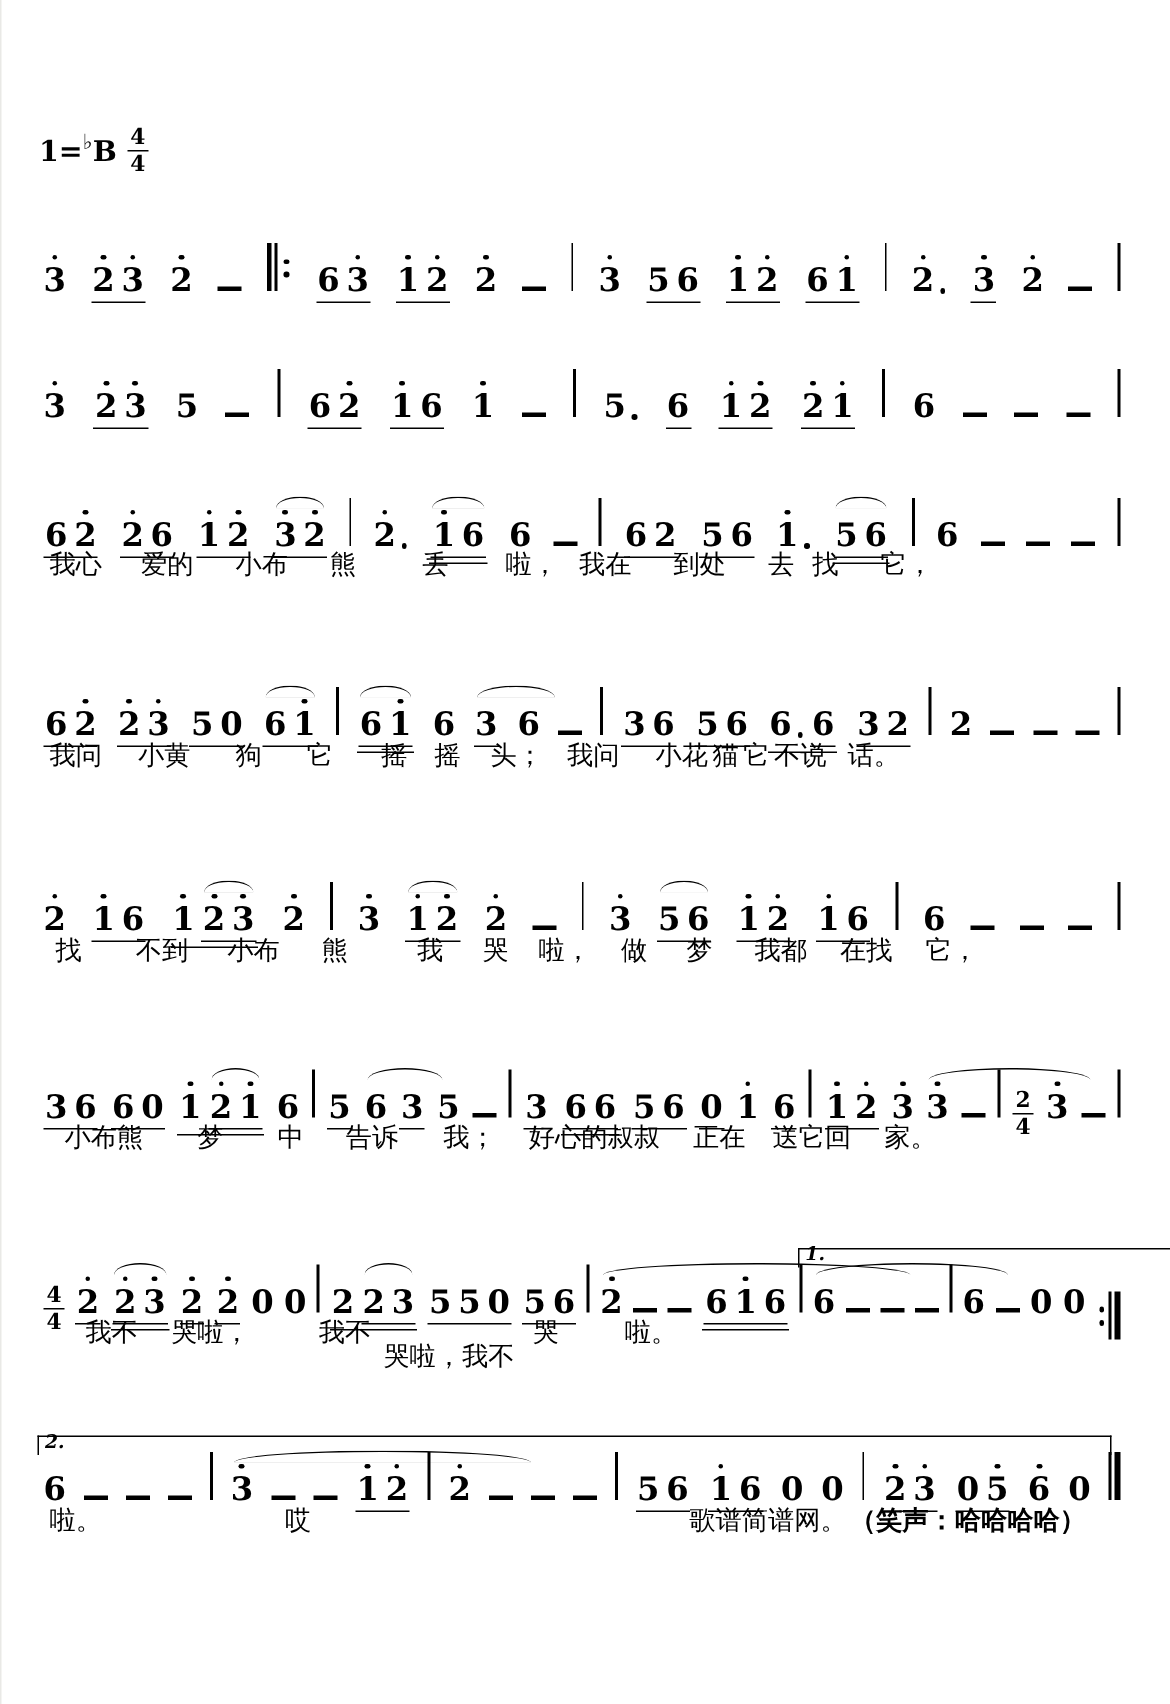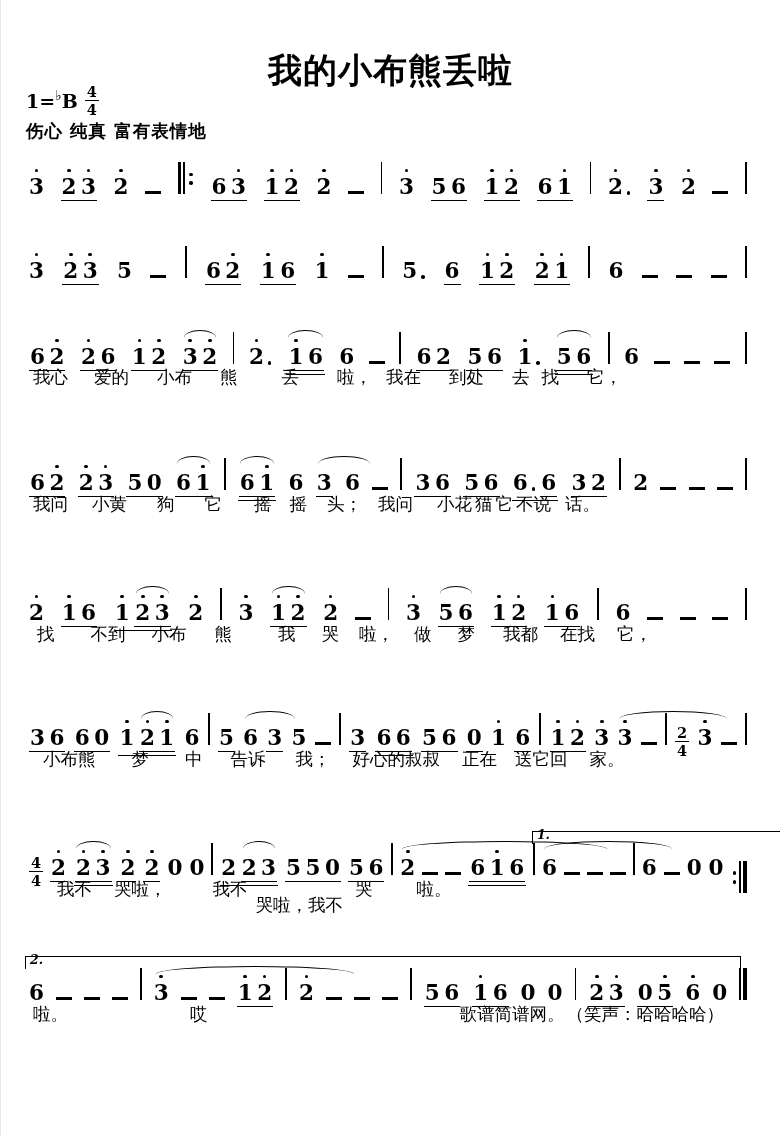--- a/index.html
+++ b/index.html
@@ -49,34 +49,32 @@
   .lseg{display:inline-block;}
   .wm{position:absolute;right:8px;bottom:8px;font-size:16.5px;
       font-family:"DejaVu Sans","Liberation Sans",sans-serif;}
   .wm .site{text-shadow:1px 1px 0 #fff;}
   .wm .brand{font-weight:normal;}
 </style>
 </head>
 <body>
 
 <div class="page">
-  <h1 class="title">我的小布熊丢啦</h1>
 
 
   <div class="keysig">
     <span>1=</span>
       <span class="flat">♭</span>
       <span>B</span>
     <span class="ts hts">
       <span class="tsn">4</span>
       <span class="tsd">4</span>
     </span>
   </div>
 
-  <div class="mood">伤心 纯真 富有表情地</div>
 
   <div id="score">
       <div class="sys" style="top: 162px;">
         <span class="tok">
           <span class="grp">
             <span class="note">3<i class="hidot"></i></span>
           </span>
         </span>
         <span class="tok">
           <span class="uw">
@@ -1013,16 +1011,16 @@
         <span class="tok">
           <span class="grp">
             <span class="note">0</span>
           </span>
         </span>
         <span class="blw">
           <i class="bl"></i>
           <i class="bl thick"></i>
         </span>
       </div>
-      <div class="lyr" style="top: 1004px;"><span class="lseg" style="margin-left: 2px;">啦。</span><span class="lseg" style="margin-left: 122px;">哎</span><span class="lseg" style="margin-left: 252px;">歌谱简谱网。</span><span class="lseg" style="margin-left: 2px;">（笑声：哈哈哈哈）</span></div>
+      <div class="lyr" style="top: 1004px;"><span class="lseg" style="margin-left: 2px;">啦。</span><span class="lseg" style="margin-left: 122px;">哎</span><span class="lseg" style="margin-left: 252px;">歌谱简谱网。</span><span class="lseg" style="margin-left: 2px; font-weight: bold;">（笑声：哈哈哈哈）</span></div>
     </div>
 
 </div>
 
 </body></html>

